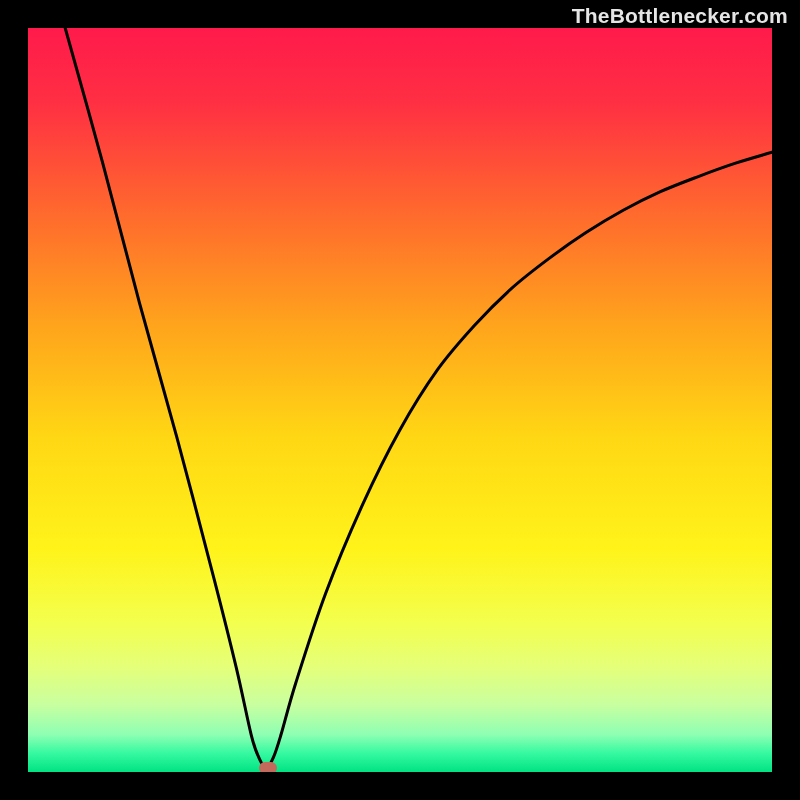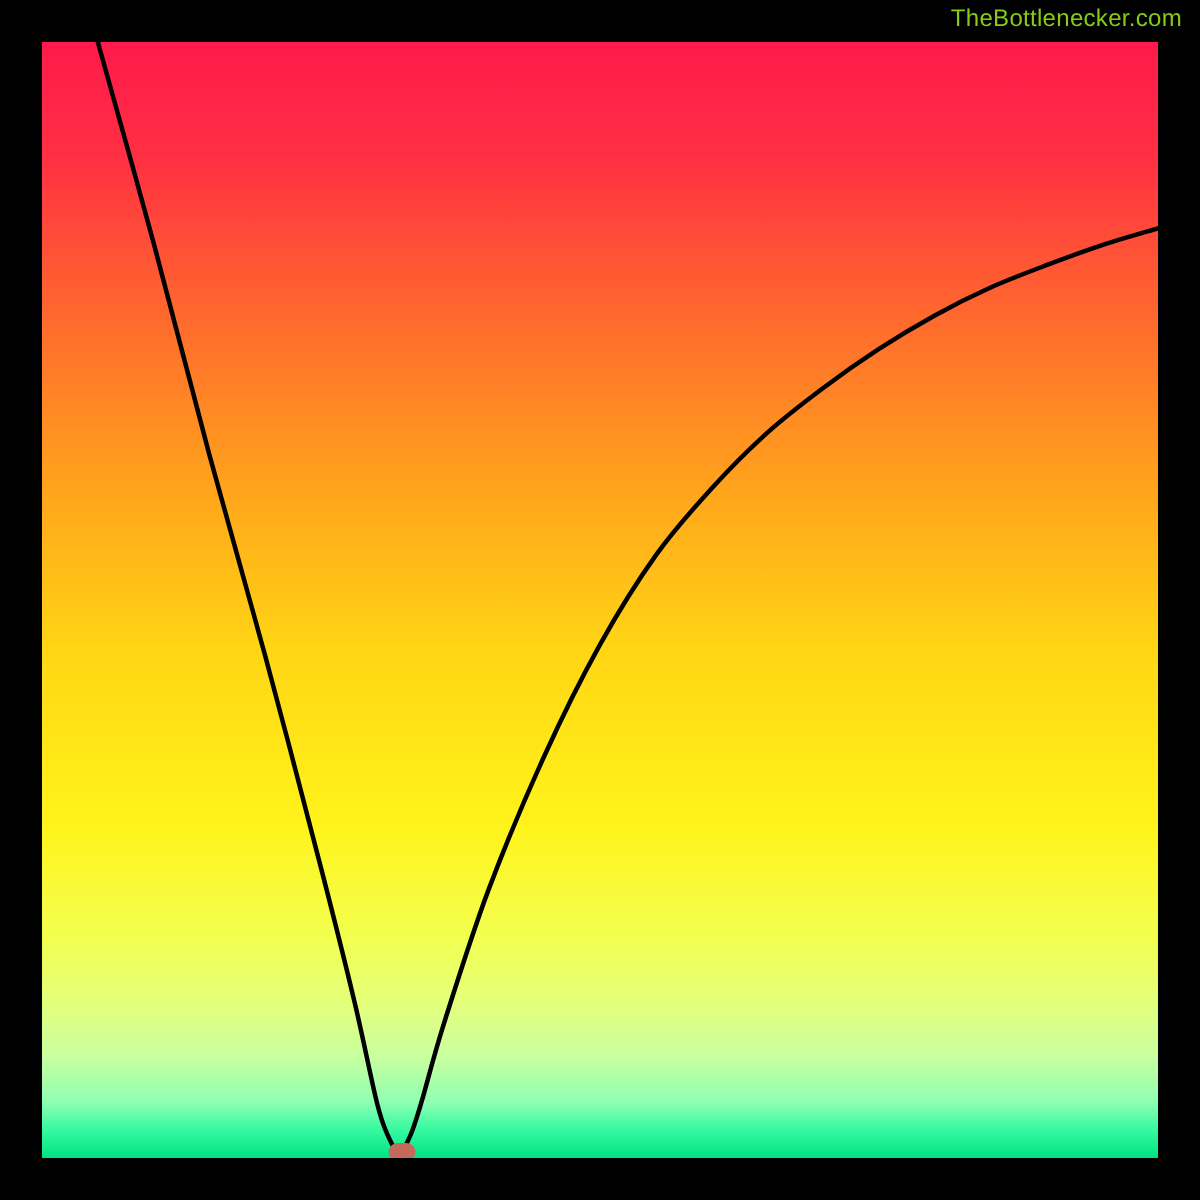--- a/index.html
+++ b/index.html
@@ -24,23 +24,23 @@
     left: 28px;
     top: 28px;
     width: 744px;
     height: 744px;
     overflow: hidden;
   }
   .attribution {
     position: absolute;
     top: 4px;
     right: 12px;
-    color: #84cc16;
-    font-size: 16px;
-    font-weight: 400;
+    color: #e5e5e5;
+    font-size: 21px;
+    font-weight: 700;
     letter-spacing: 0.2px;
   }
   .marker {
     position: absolute;
     width: 18px;
     height: 12px;
     border-radius: 6px;
     transform: translate(-50%, -50%);
   }
   svg.curve {

